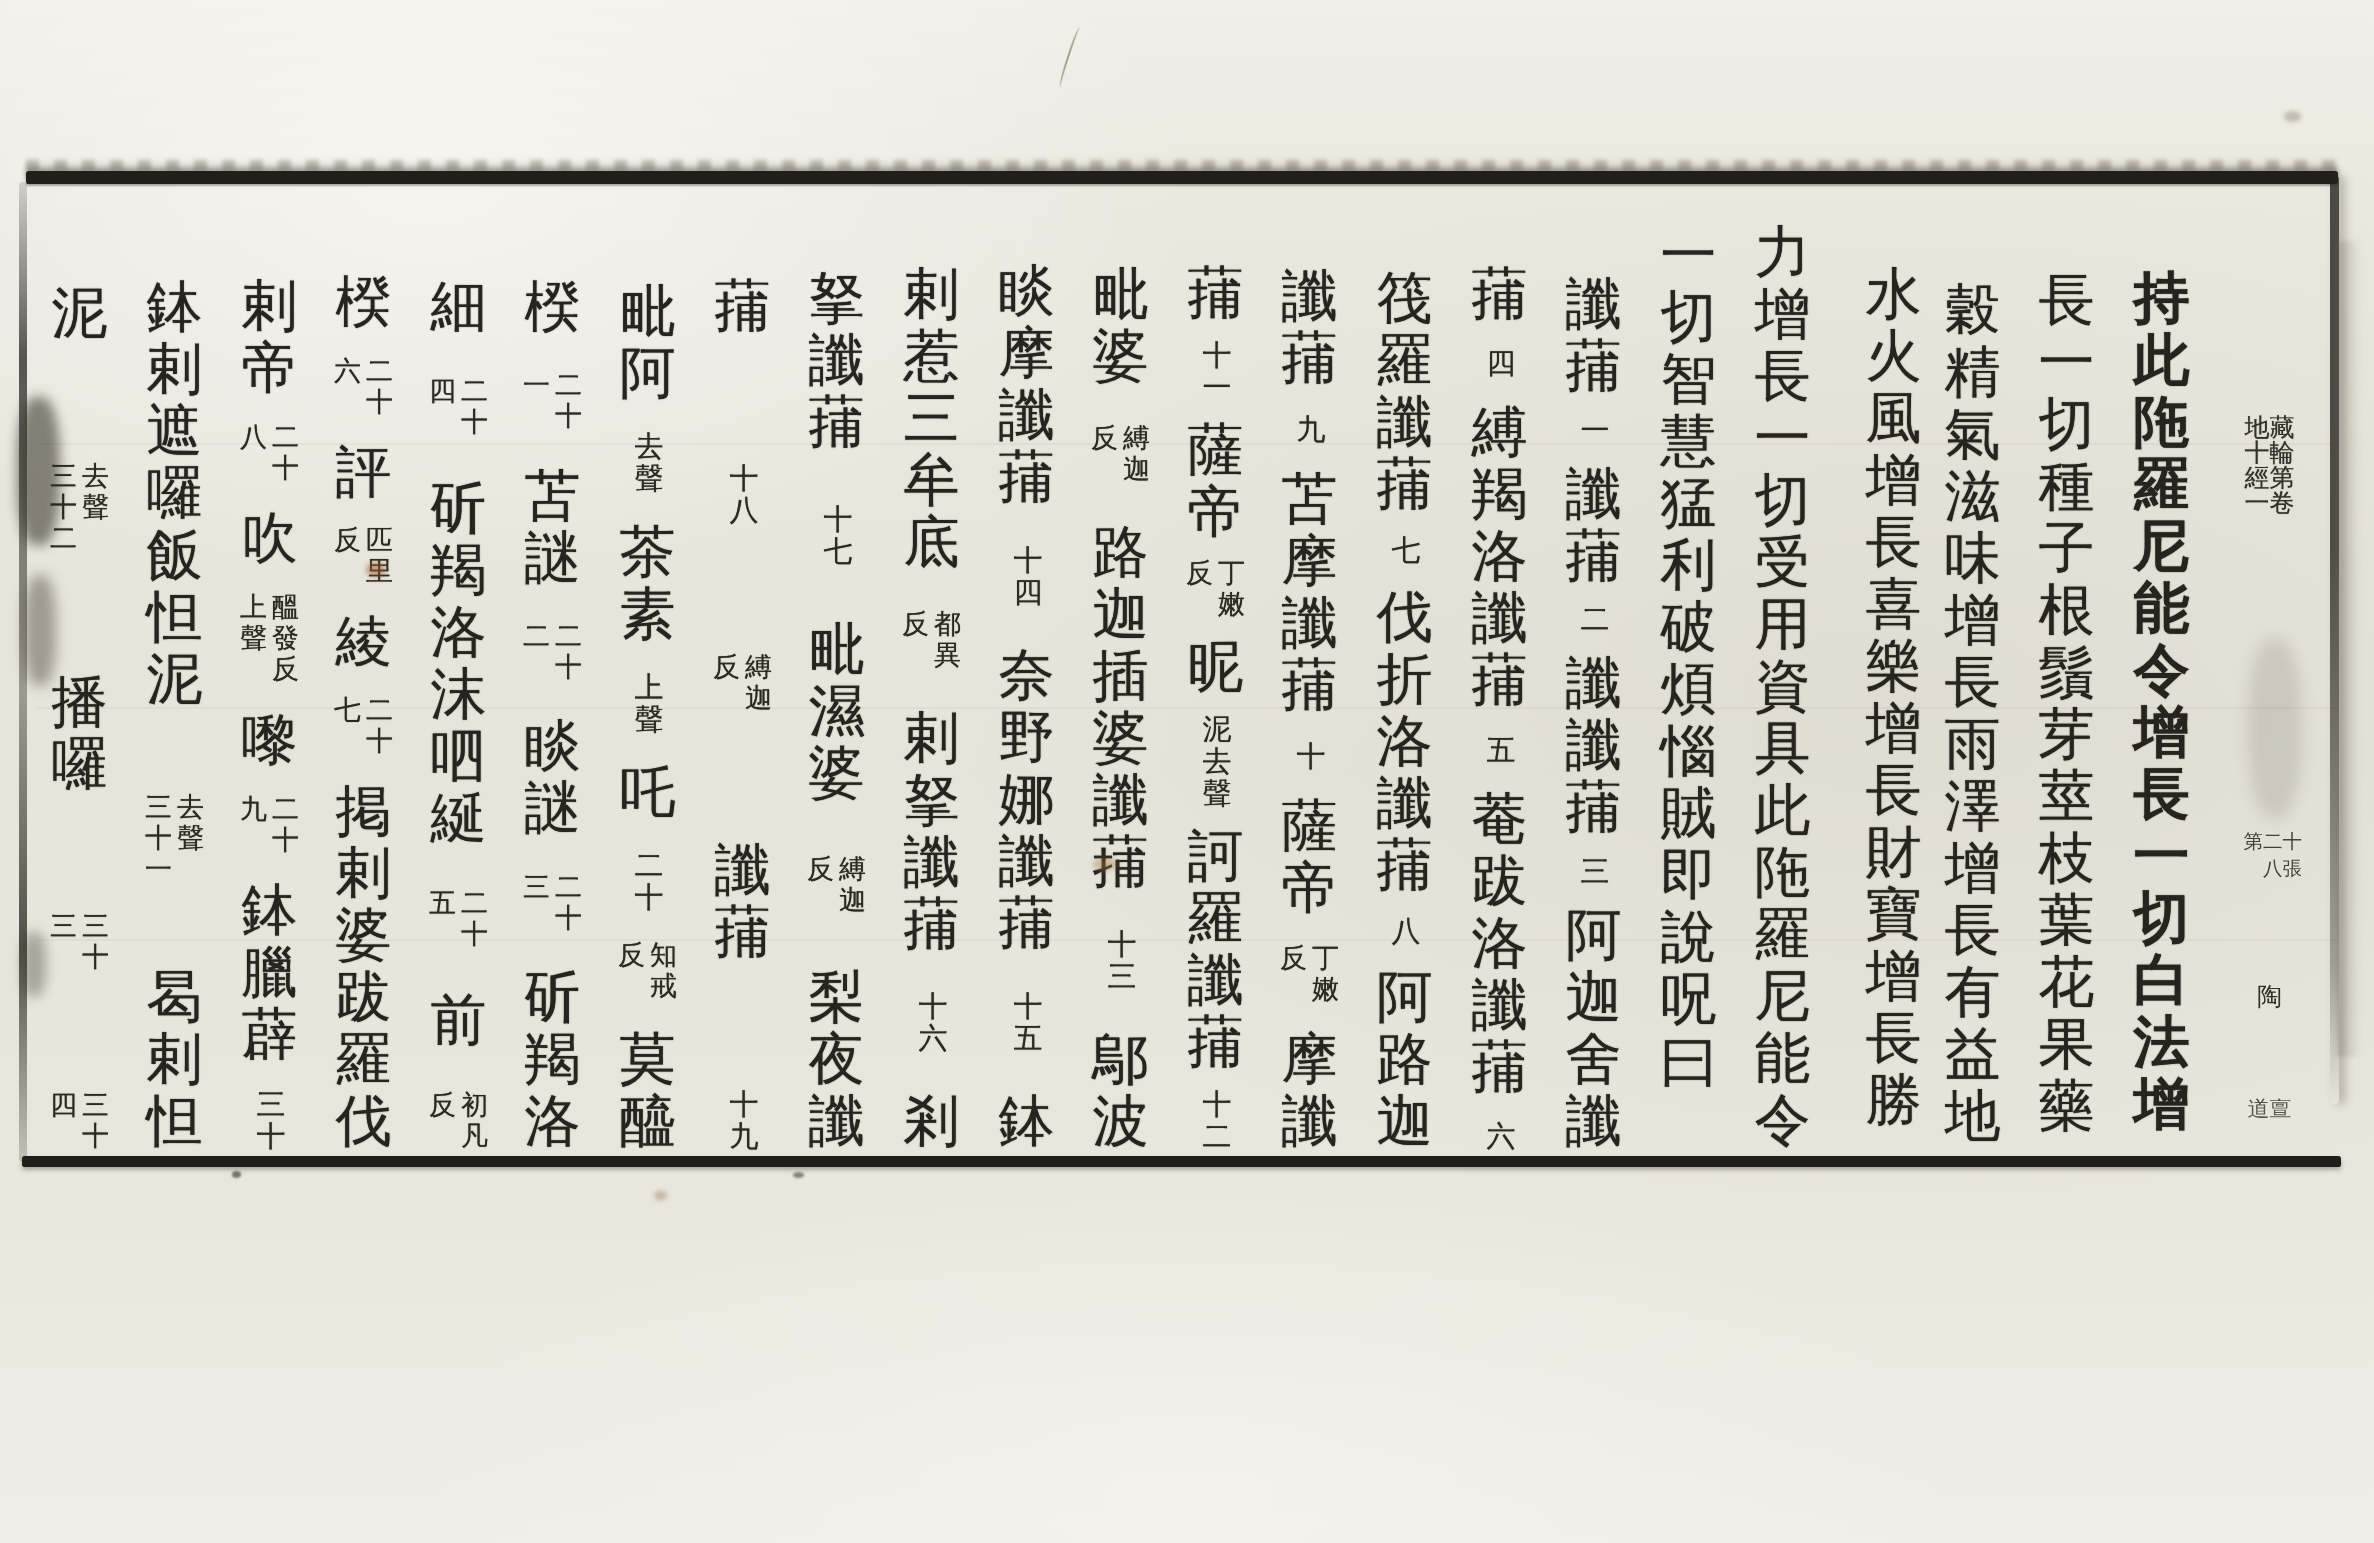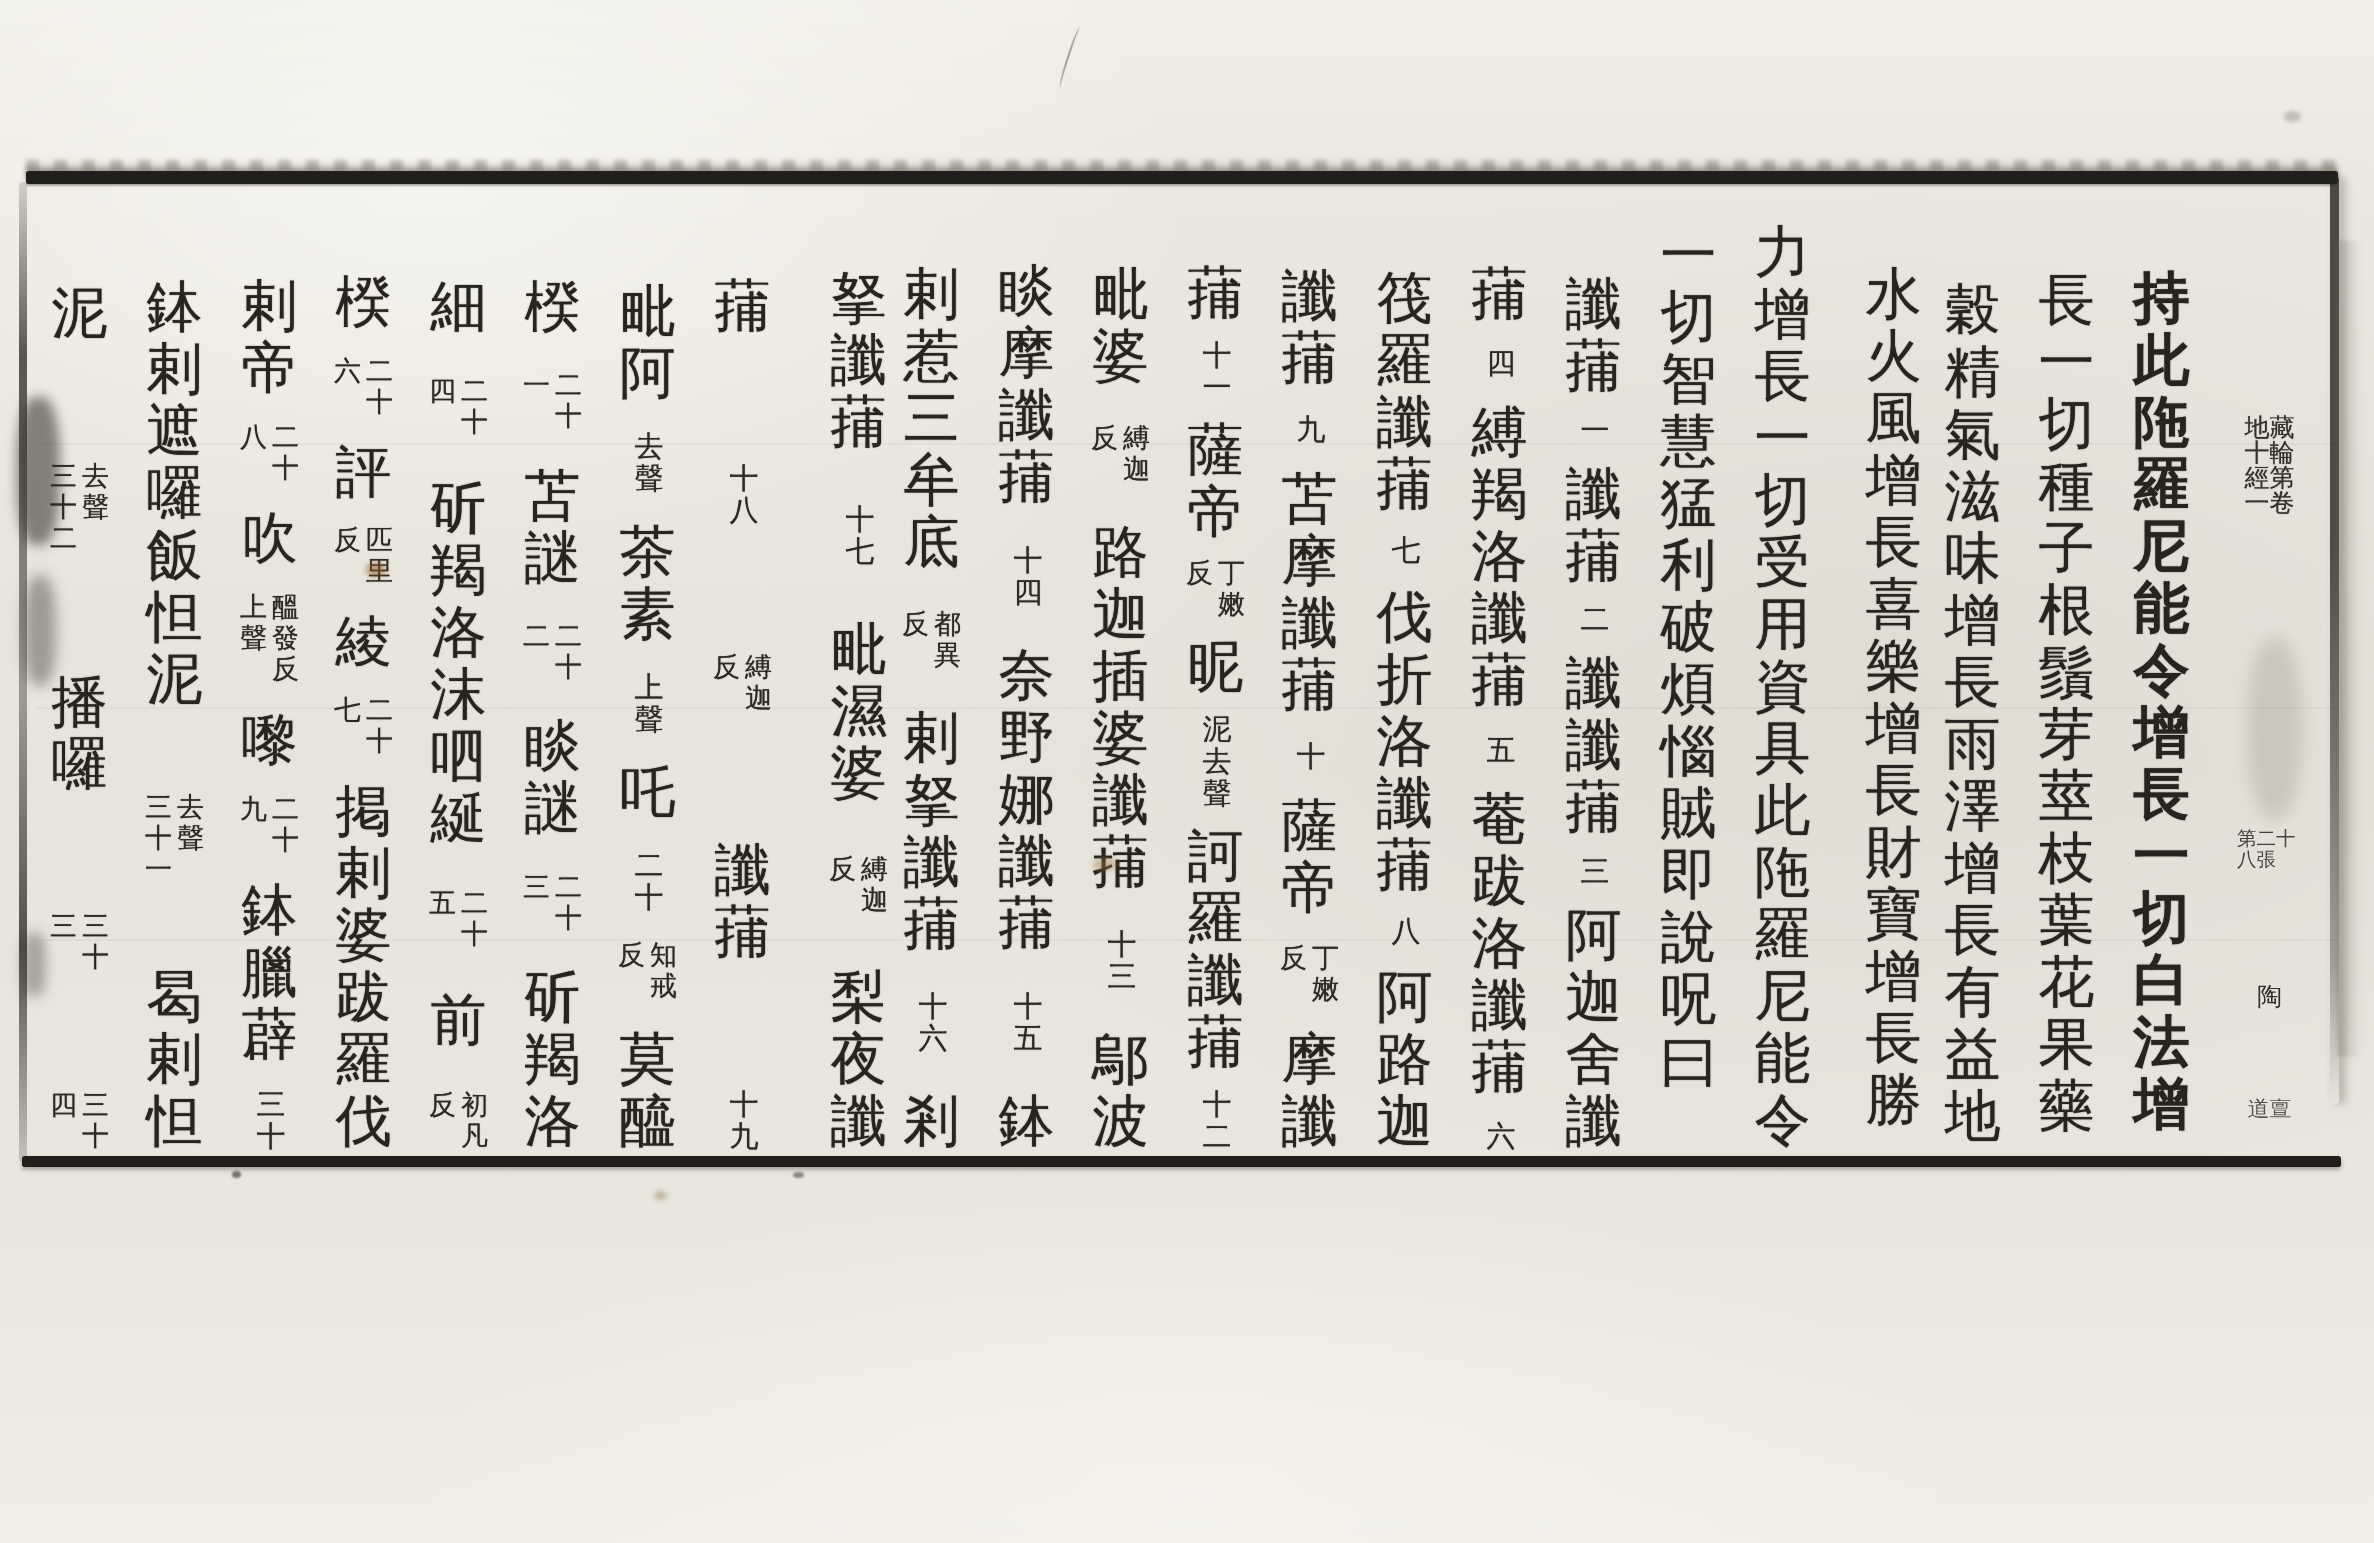--- a/index.html
+++ b/index.html
@@ -35,22 +35,22 @@
      color:#26241e;text-shadow:0 0 1.2px rgba(32,30,24,.85);}
   .s{font-size:29px;line-height:32px;width:32px;text-align:right;word-break:break-all;
      color:#2b2922;text-shadow:0 0 0.9px rgba(32,30,24,.7);}
   .p{display:flex;flex-direction:row-reverse;justify-content:center;gap:2.8px;}
   .pc{font-size:27px;line-height:31px;width:29px;text-align:center;word-break:break-all;
       color:#2b2922;text-shadow:0 0 0.9px rgba(32,30,24,.7);}
   
   #margin-col{position:absolute;left:2237px;top:0;width:65px;color:#32302a;}
   #m-title{position:absolute;top:415px;left:0;width:65px;font-size:25px;line-height:25px;
     text-align:center;word-break:break-all;text-shadow:0 0 0.9px rgba(40,38,32,.6);}
-  #m-sheet{position:absolute;top:828px;left:0;width:65px;font-size:19.5px;line-height:21px;
-    text-align:left;word-break:break-all;opacity:.9;}
+  #m-sheet{position:absolute;top:828px;left:0;width:65px;font-size:19.5px;line-height:27px;
+    text-align:right;word-break:break-all;opacity:.9;}
   #m-case{position:absolute;top:980px;left:0;width:65px;font-size:25px;text-align:center;}
   #m-carver{position:absolute;top:1097px;left:0;width:65px;font-size:22px;line-height:24px;
     text-align:center;word-break:break-all;opacity:.8;}
   
   .blob{position:absolute;border-radius:50%;filter:blur(2.8px);}
   #smudge-left1{left:16.7px;top:397px;width:43px;height:148px;background:rgba(45,42,35,.55);filter:blur(5.6px);border-radius:40%;}
   #smudge-left2{left:24px;top:575px;width:32px;height:111px;background:rgba(50,46,38,.4);filter:blur(6.5px);border-radius:40%;}
   #smudge-left3{left:22px;top:932px;width:24px;height:65px;background:rgba(50,46,38,.35);filter:blur(5.6px);border-radius:40%;}
   #rub-right{left:2248px;top:638px;width:54px;height:181px;background:rgba(120,112,96,.22);filter:blur(7.4px);border-radius:45%;}
   #streak-right{position:absolute;left:2337px;top:241px;width:32px;height:816px;
@@ -169,21 +169,21 @@
       <div class="col" style="left: 885px; top: 263px; height: 889px; gap: 35px;">
         <div class="b">剌惹三牟底</div>
         <div class="p">
           <div class="pc">都異</div>
           <div class="pc">反</div>
         </div>
         <div class="b">剌拏讖蒱</div>
         <div class="s">十六</div>
         <div class="b">剎</div>
       </div>
-      <div class="col" style="left: 812px; top: 267px; height: 885px;">
+      <div class="col" style="left: 790px; top: 267px; height: 885px;">
         <div class="b">拏讖蒱</div>
         <div class="s">十七</div>
         <div class="b">毗濕婆</div>
         <div class="p">
           <div class="pc">縛迦</div>
           <div class="pc">反</div>
         </div>
         <div class="b">梨夜讖</div>
       </div>
       <div class="col" style="left: 696px; top: 275px; height: 877px;">

